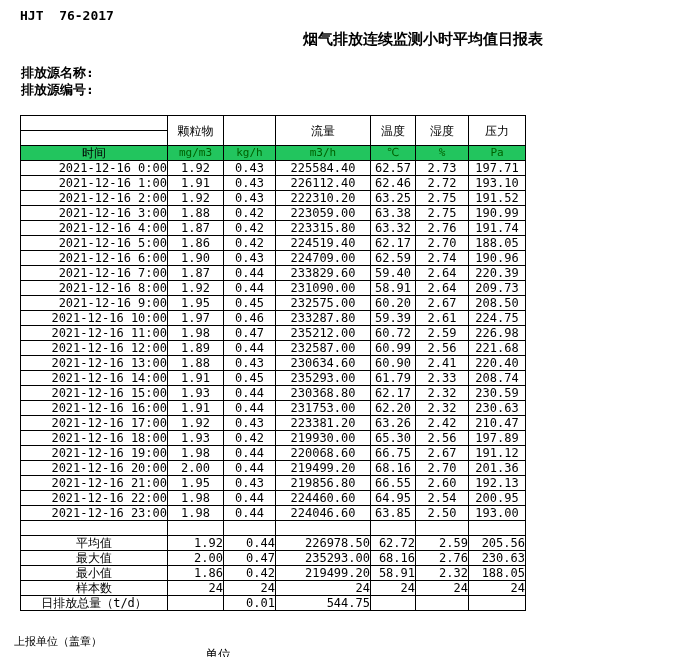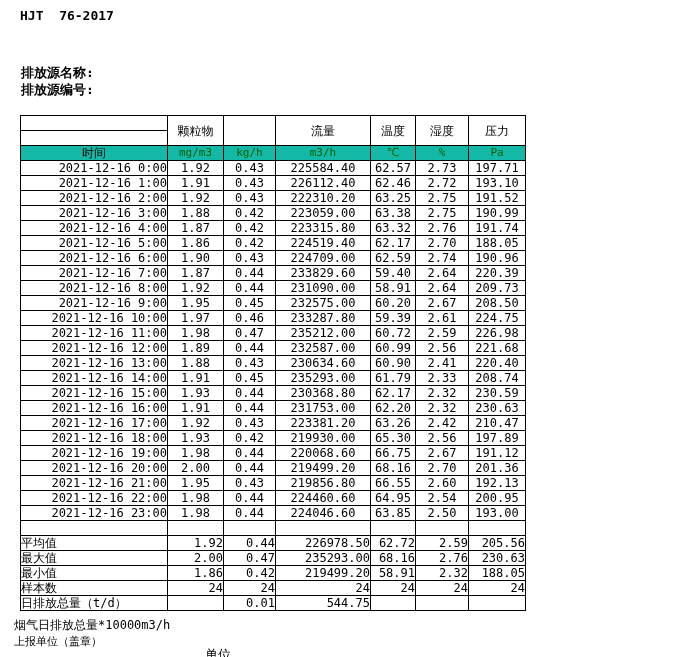--- a/index.html
+++ b/index.html
@@ -36,30 +36,30 @@
   table.report-table td {
     border: 1px solid #000;
     height: 15px; line-height: 14px;
     padding: 0; margin: 0;
     overflow: hidden; white-space: nowrap;
     font-size: 12px;
   }
   td.group-head { text-align: center; font-size: 13px; height: 30px; }
   td.split { height: 15px; }
   tr.unit-row td {
-    background: #14b8a6;
+    background: #22c55e;
     color: #006100;
     text-align: center;
     font-size: 11px;
   }
   tr.unit-row td.time-head { color: #000; font-size: 12px; }
   td.time-cell { text-align: right; padding-right: 6px; }
   td.val-center { text-align: center; }
   td.val-right { text-align: right; padding-right: 3px; }
-  td.sum-label { text-align: left; padding-right: 2px; }
+  td.sum-label { text-align: center; padding-right: 2px; }
 
   .footer-note {
     position: absolute; left: 14px; top: 617px;
     font-size: 12px;
   }
   .footer-report-unit {
     position: absolute; left: 14px; top: 634px;
     font-size: 11px;
   }
   .footer-unit {
@@ -67,20 +67,21 @@
     font-size: 13px;
     margin-top: 12px;
   }
 </style>
 </head>
 <body>
 
 <div class="report">
 
   <div class="std-code">HJT  76-2017</div>
+  <div class="title">烟气排放连续监测小时平均值日报表</div>
   <div class="src-label src-name">排放源名称:</div>
   <div class="src-label src-code">排放源编号:</div>
 
   <table class="report-table">
     <colgroup>
       <col style="width:147px">
       <col style="width:56px">
       <col style="width:52px">
       <col style="width:95px">
       <col style="width:45px">
@@ -377,17 +378,16 @@
           <td class="val-right"></td>
           <td class="val-right">0.01</td>
           <td class="val-right">544.75</td>
           <td class="val-right"></td>
           <td class="val-right"></td>
           <td class="val-right"></td>
         </tr>
       </tbody>
   </table>
 
-  <div class="footer-note">烟气日排放总量*10000m3/h</div>
   <div class="footer-report-unit">上报单位（盖章）</div>
   <div class="footer-unit">单位</div>
 
 </div>
 
 </body></html>

